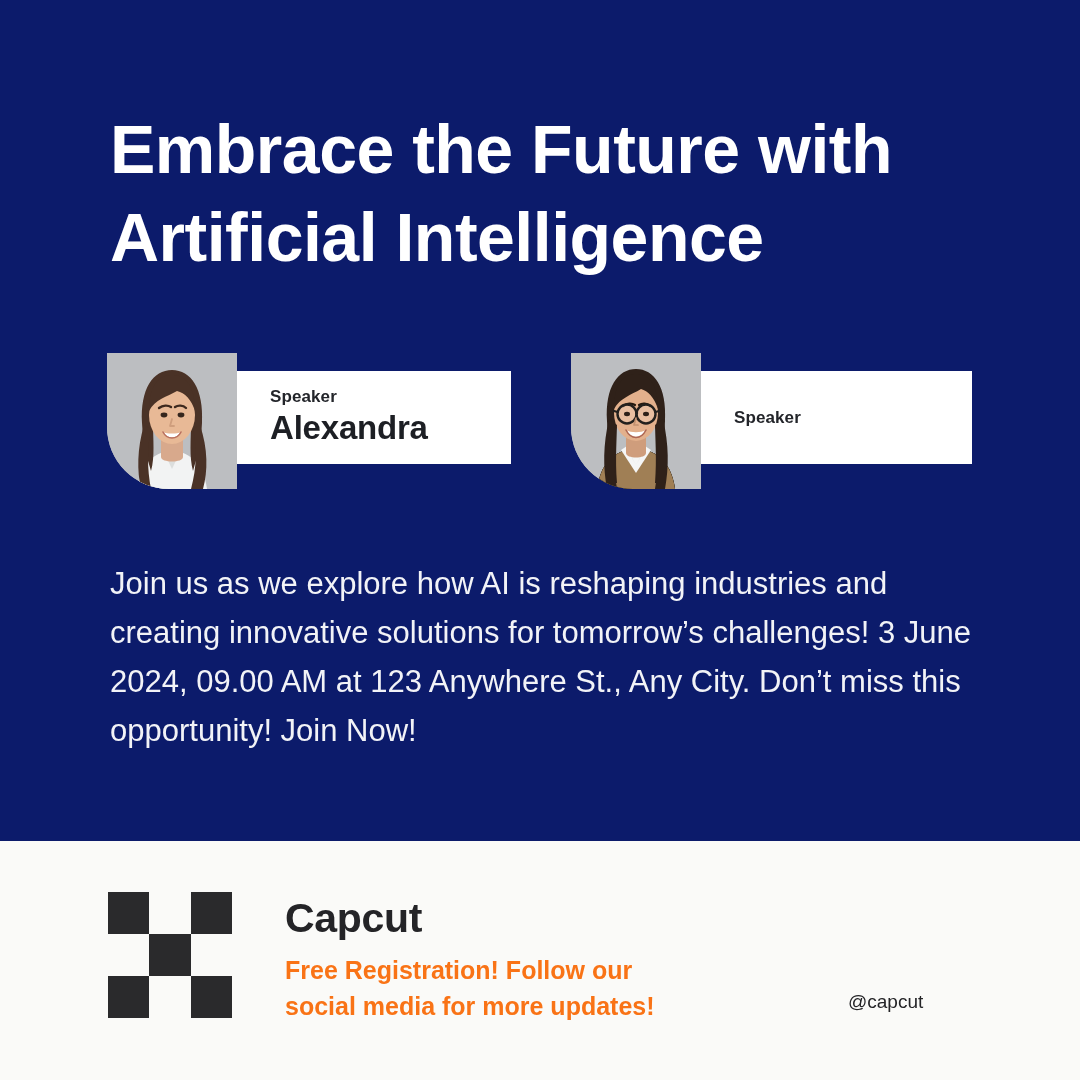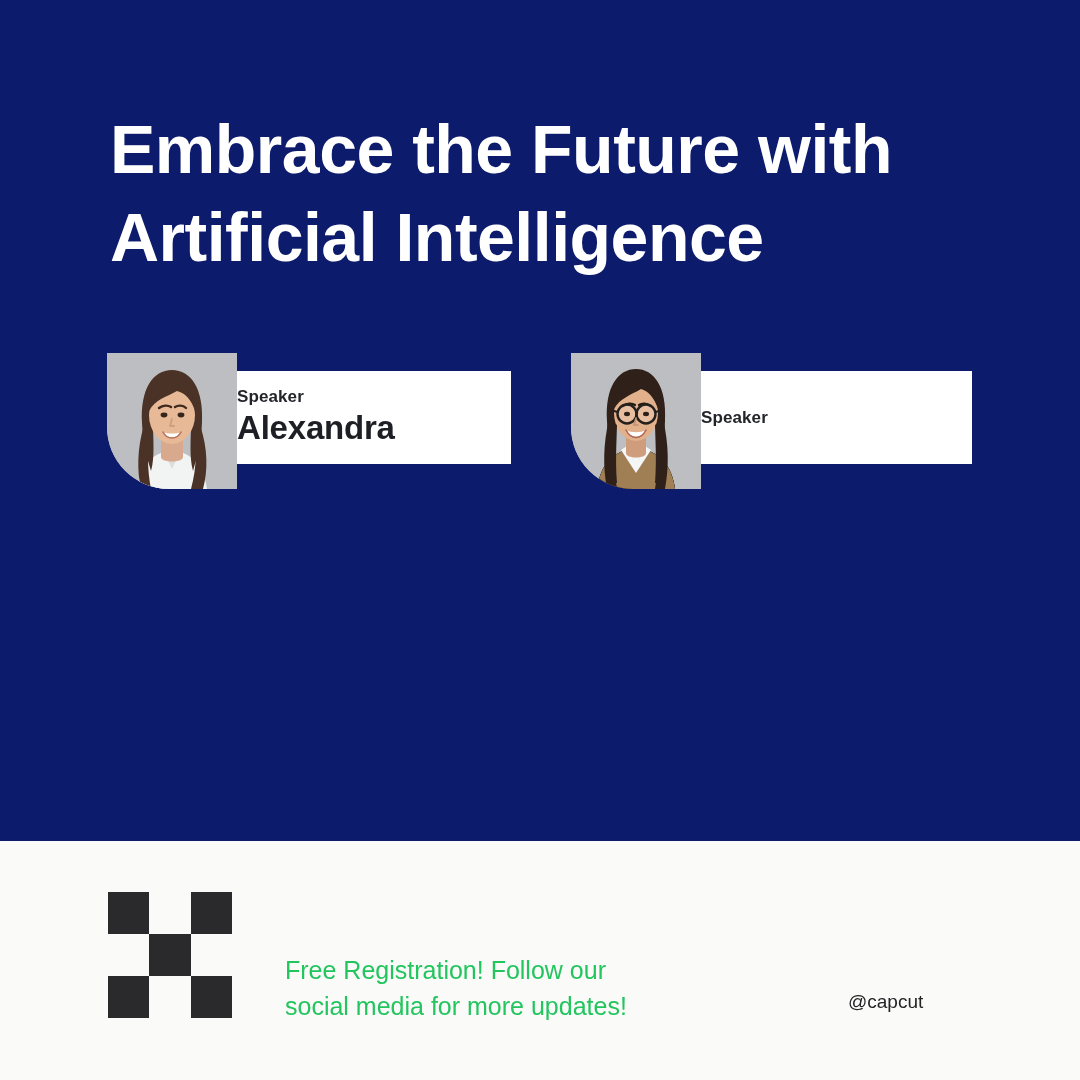--- a/index.html
+++ b/index.html
@@ -78,20 +78,21 @@
     height: 136px;
   }
 
   .speaker-plate {
     position: absolute;
     top: 18px;
     height: 93px;
     background: #ffffff;
     z-index: 1;
     box-sizing: border-box;
+    padding-left: 33px;
     display: flex;
     flex-direction: column;
     justify-content: center;
   }
   .card-1 .speaker-plate { left: 130px; width: 274px; }
   .card-2 .speaker-plate { left: 130px; width: 271px; }
 
   .speaker-role {
     color: #23252a;
     font-size: 17px;
@@ -153,23 +154,23 @@
     font-weight: 700;
     line-height: 48px;
     letter-spacing: -0.3px;
   }
 
   .brand-tagline {
     position: absolute;
     left: 285px;
     top: 952px;
     width: 470px;
-    color: #22c55e;
+    color: #f97316;
     font-size: 25px;
-    font-weight: 400;
+    font-weight: 700;
     line-height: 36px;
     white-space: pre-line;
   }
 
   .brand-handle {
     position: absolute;
     left: 848px;
     top: 985px;
     color: #242427;
     font-size: 19px;
@@ -268,35 +269,37 @@
             <path d="M92 66 C98 92 98 114 94 136 L84 136 C88 112 88 90 84 72 Z" fill="#2f2119"></path>
           </svg>
         </div>
         <div class="speaker-plate">
           <div class="speaker-role">Speaker</div>
         </div>
       </div>
 
     </div>
 
+    <div class="body-copy">Join us as we explore how AI is reshaping industries and creating innovative solutions for tomorrow’s challenges! 3 June 2024, 09.00 AM at 123 Anywhere St., Any City. Don’t miss this opportunity! Join Now!</div>
   </div>
 
   <div class="footer"></div>
 
   <div class="logo-mark">
     <div class="logo-cell on"></div>
     <div class="logo-cell"></div>
     <div class="logo-cell on"></div>
     <div class="logo-cell"></div>
     <div class="logo-cell on"></div>
     <div class="logo-cell"></div>
     <div class="logo-cell on"></div>
     <div class="logo-cell"></div>
     <div class="logo-cell on"></div>
   </div>
 
+  <div class="brand-name">Capcut</div>
 
   <div class="brand-tagline">Free Registration! Follow our
 social media for more updates!</div>
 
   <div class="brand-handle">@capcut</div>
 
 </div>
 
 </body></html>

